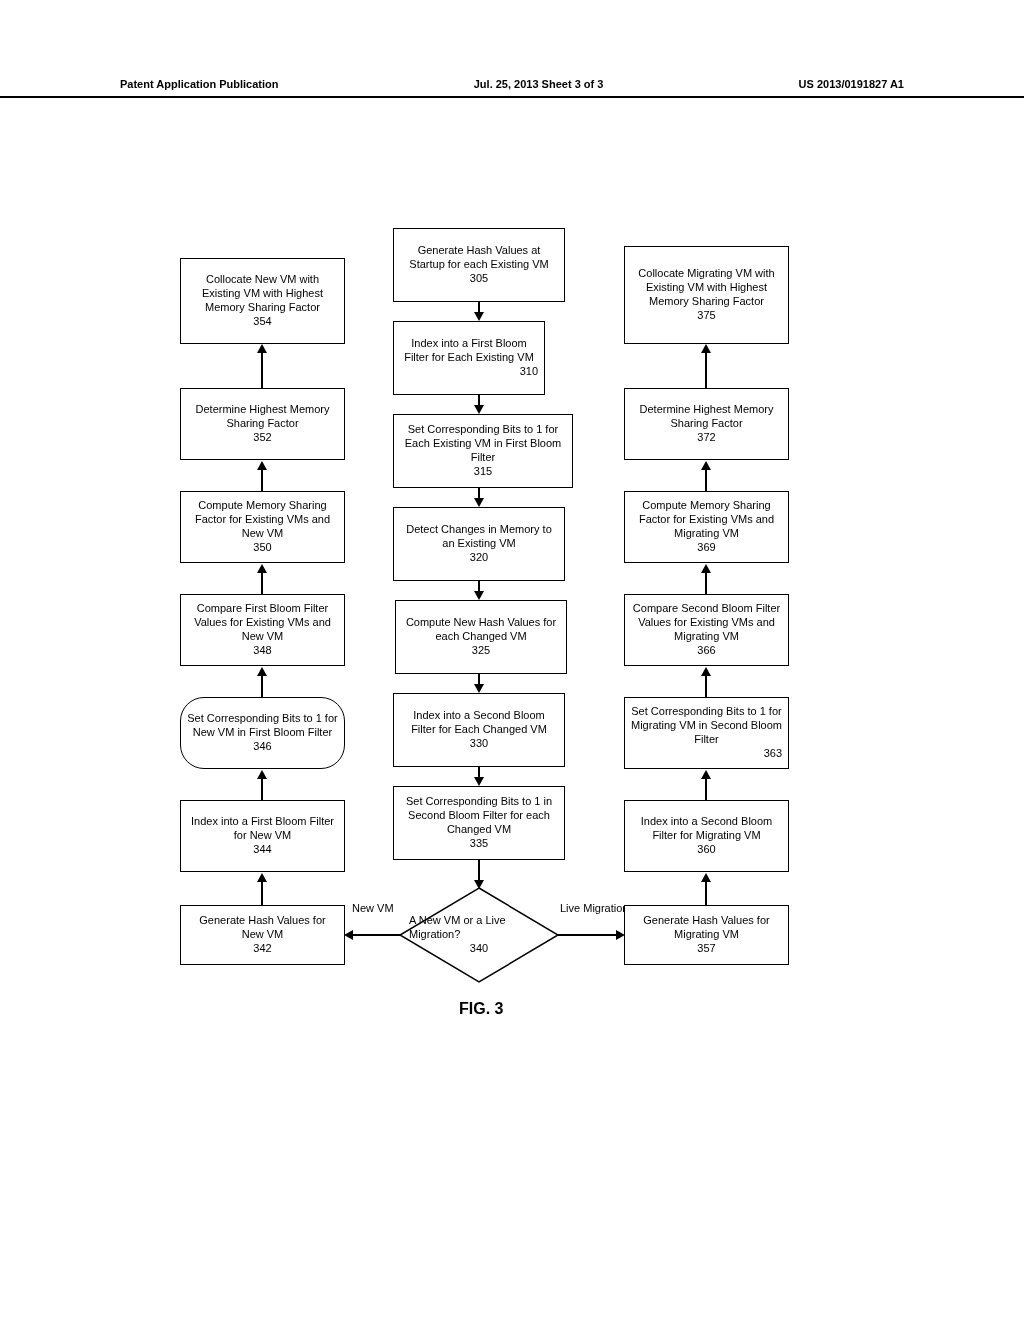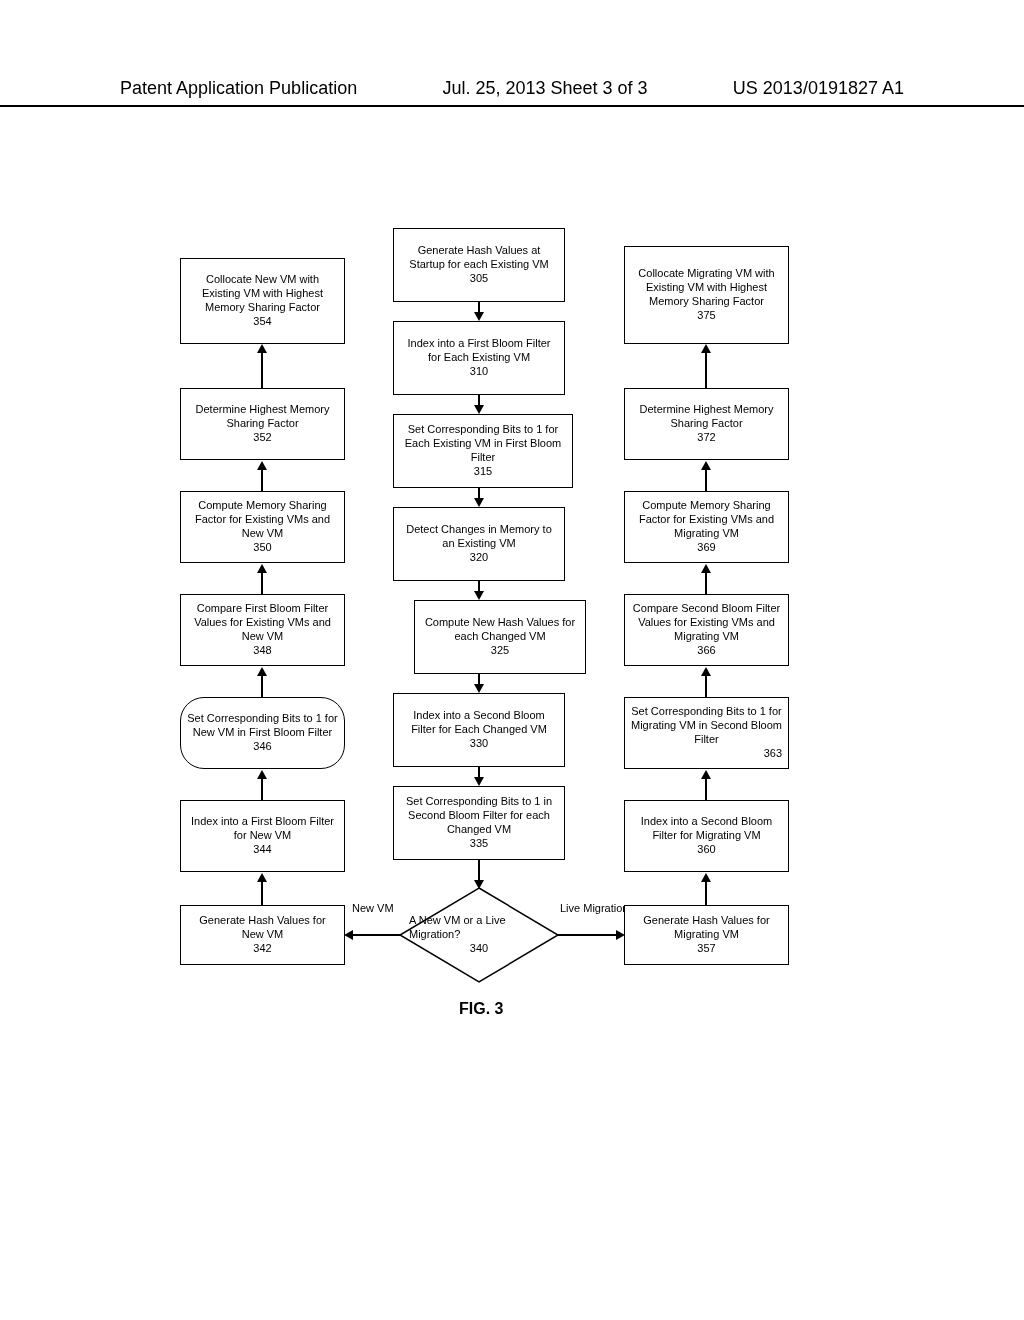--- a/index.html
+++ b/index.html
@@ -13,22 +13,22 @@
   }
   .header {
     position: absolute;
     top: 78px;
     left: 0;
     width: 1024px;
     padding: 0 120px 6px 120px;
     border-bottom: 2px solid #000;
     display: flex;
     justify-content: space-between;
-    font-size: 18px;
-    font-weight: normal;
+    font-size: 11px;
+    font-weight: bold;
   }
   .diagram {
     position: absolute;
     left: 0;
     top: 0;
     width: 1024px;
     height: 1320px;
   }
   .box {
     position: absolute;
@@ -120,42 +120,42 @@
 
 <div class="diagram">
 
   <div class="box" style="left:393px; top:228px; width:172px; height:74px;">
     <span>Generate Hash Values at Startup for each Existing VM</span>
     <span class="num">305</span>
   </div>
   <div class="arrow" style="left:478px; top:302px; width:2px; height:12px;"></div>
   <div class="arrow-head-down" style="left:474px; top:312px;"></div>
 
-  <div class="box" style="left:393px; top:321px; width:172px; height:74px;">
+  <div class="box" style="left:393px; top:321px; width:152px; height:74px;align-items:flex-end;">
     <span>Index into a First Bloom Filter for Each Existing VM</span>
     <span class="num">310</span>
   </div>
   <div class="arrow" style="left:478px; top:395px; width:2px; height:12px;"></div>
   <div class="arrow-head-down" style="left:474px; top:405px;"></div>
 
   <div class="box" style="left:393px; top:414px; width:180px; height:74px;">
     <span>Set Corresponding Bits to 1 for Each Existing VM in First Bloom Filter</span>
     <span class="num">315</span>
   </div>
   <div class="arrow" style="left:478px; top:488px; width:2px; height:12px;"></div>
   <div class="arrow-head-down" style="left:474px; top:498px;"></div>
 
   <div class="box" style="left:393px; top:507px; width:172px; height:74px;">
     <span>Detect Changes in Memory to an Existing VM</span>
     <span class="num">320</span>
   </div>
   <div class="arrow" style="left:478px; top:581px; width:2px; height:12px;"></div>
   <div class="arrow-head-down" style="left:474px; top:591px;"></div>
 
-  <div class="box" style="left:414px; top:600px; width:172px; height:74px;">
+  <div class="box" style="left:395px; top:600px; width:172px; height:74px;">
     <span>Compute New Hash Values for each Changed VM</span>
     <span class="num">325</span>
   </div>
   <div class="arrow" style="left:478px; top:674px; width:2px; height:12px;"></div>
   <div class="arrow-head-down" style="left:474px; top:684px;"></div>
 
   <div class="box" style="left:393px; top:693px; width:172px; height:74px;">
     <span>Index into a Second Bloom Filter for Each Changed VM</span>
     <span class="num">330</span>
   </div>

